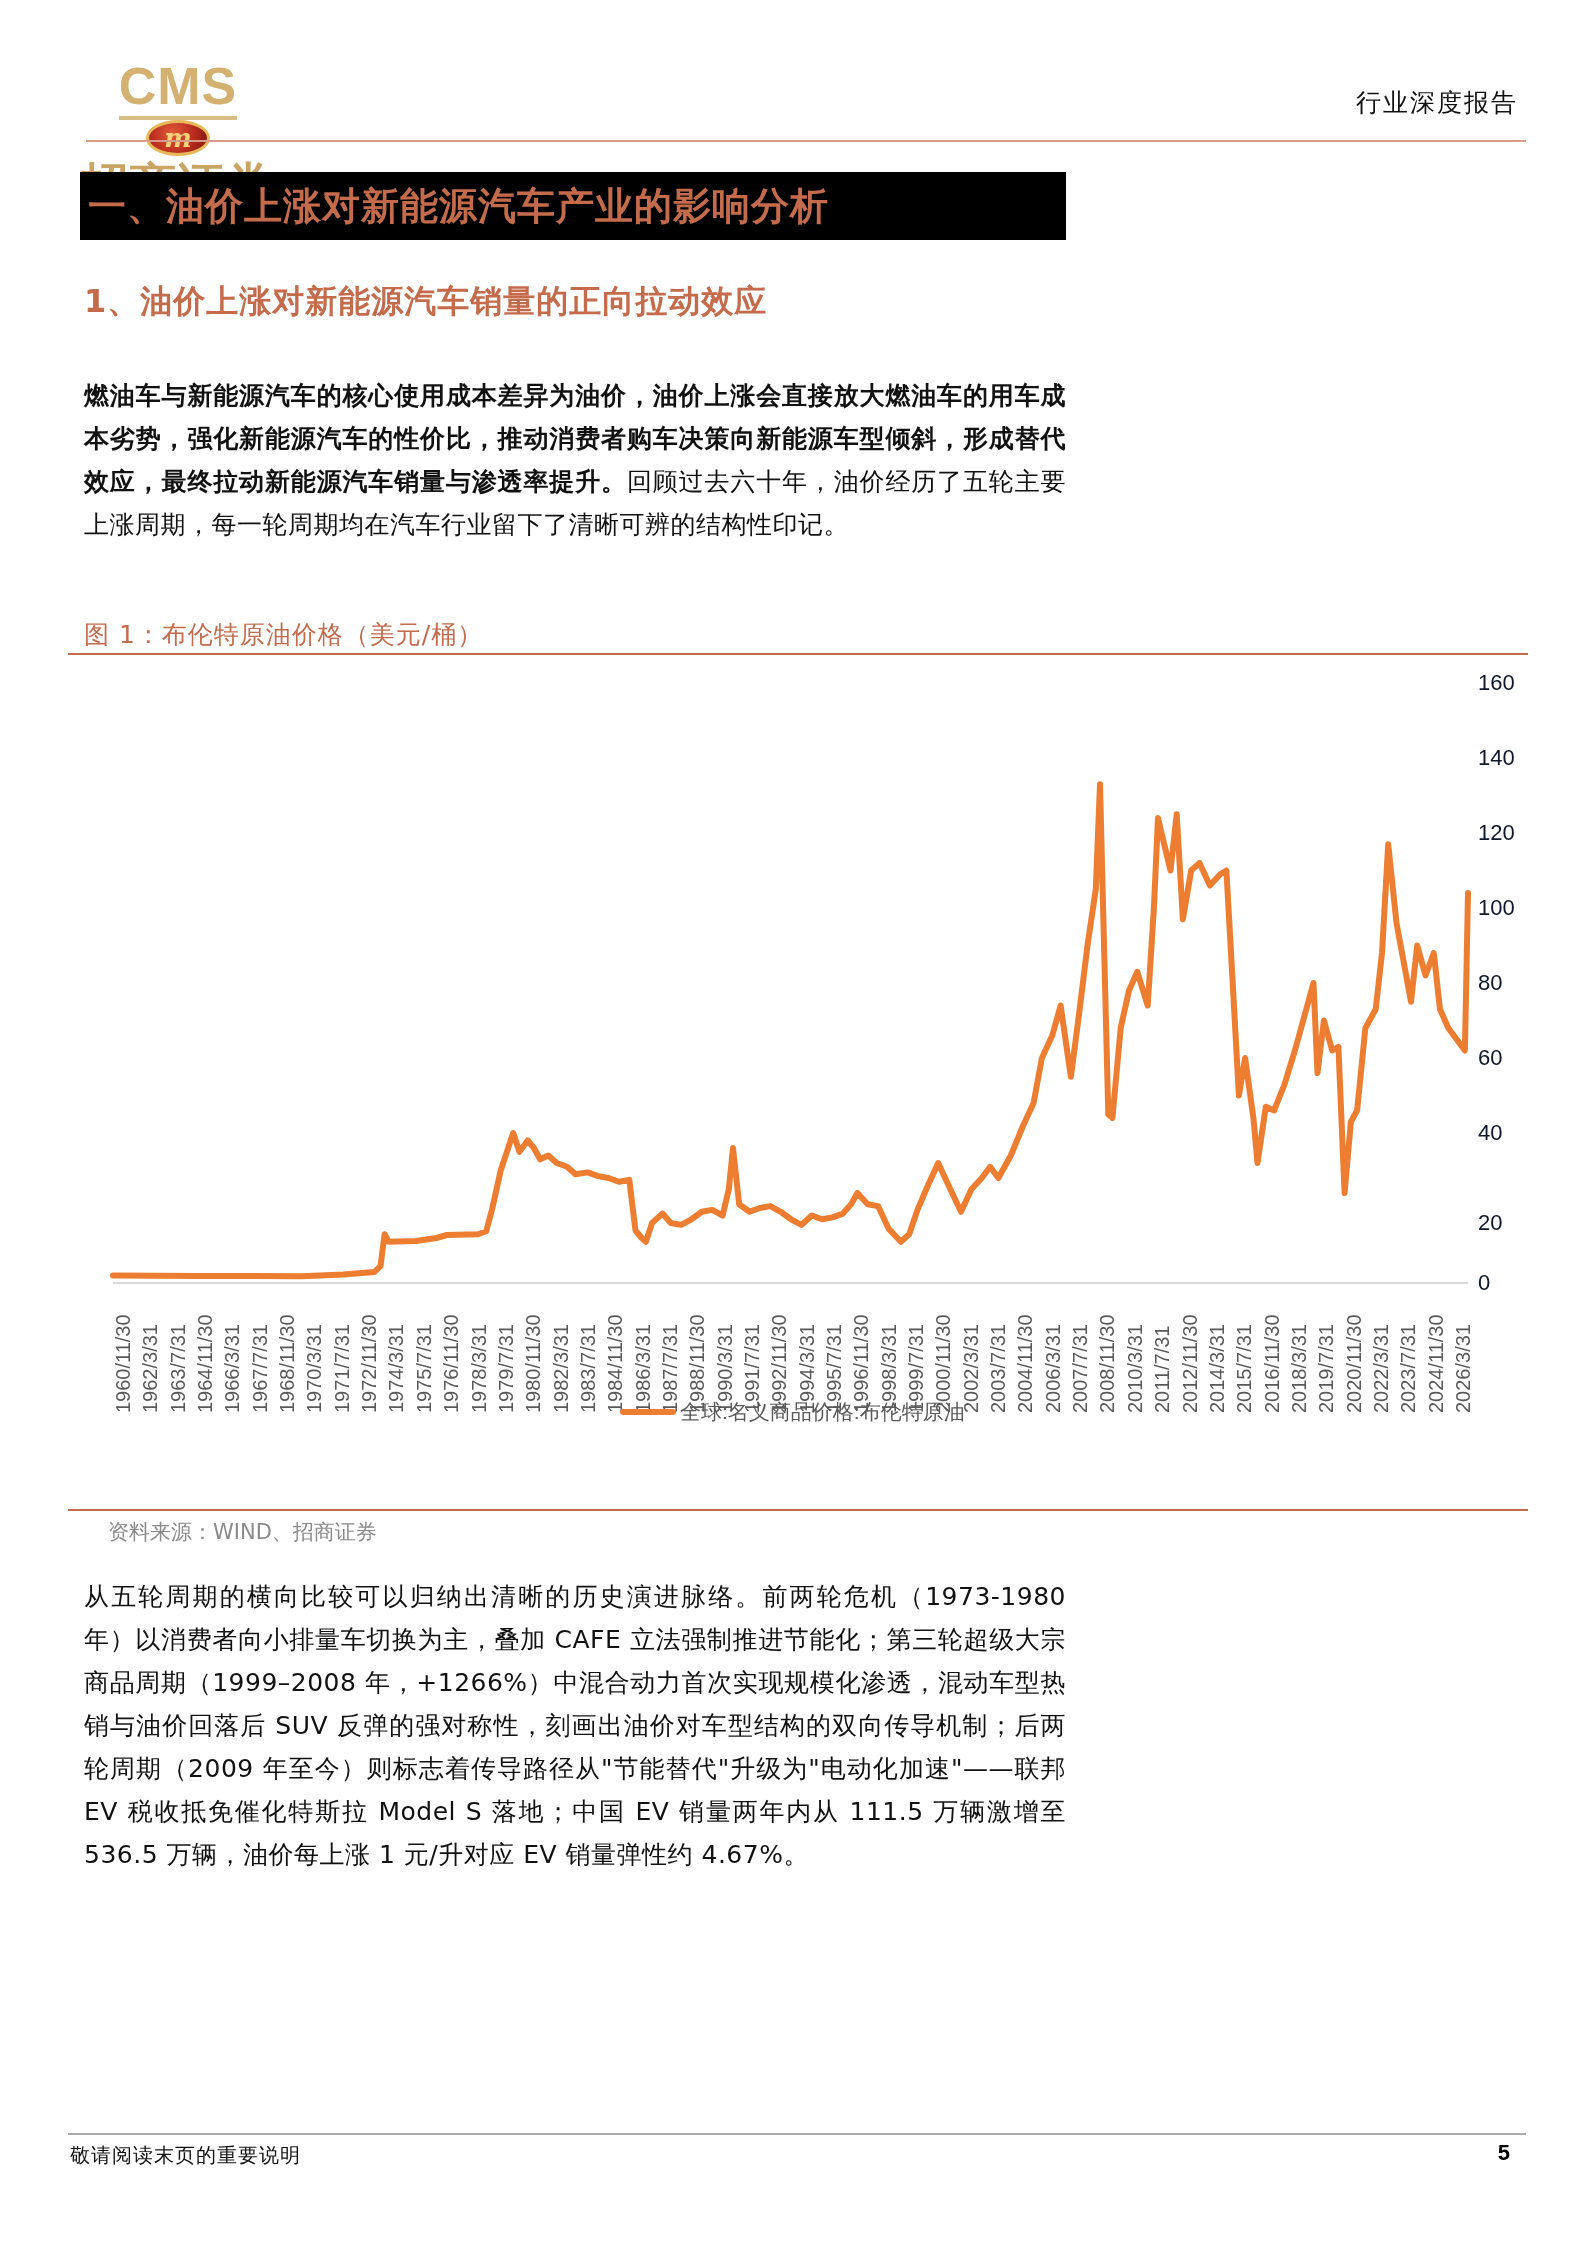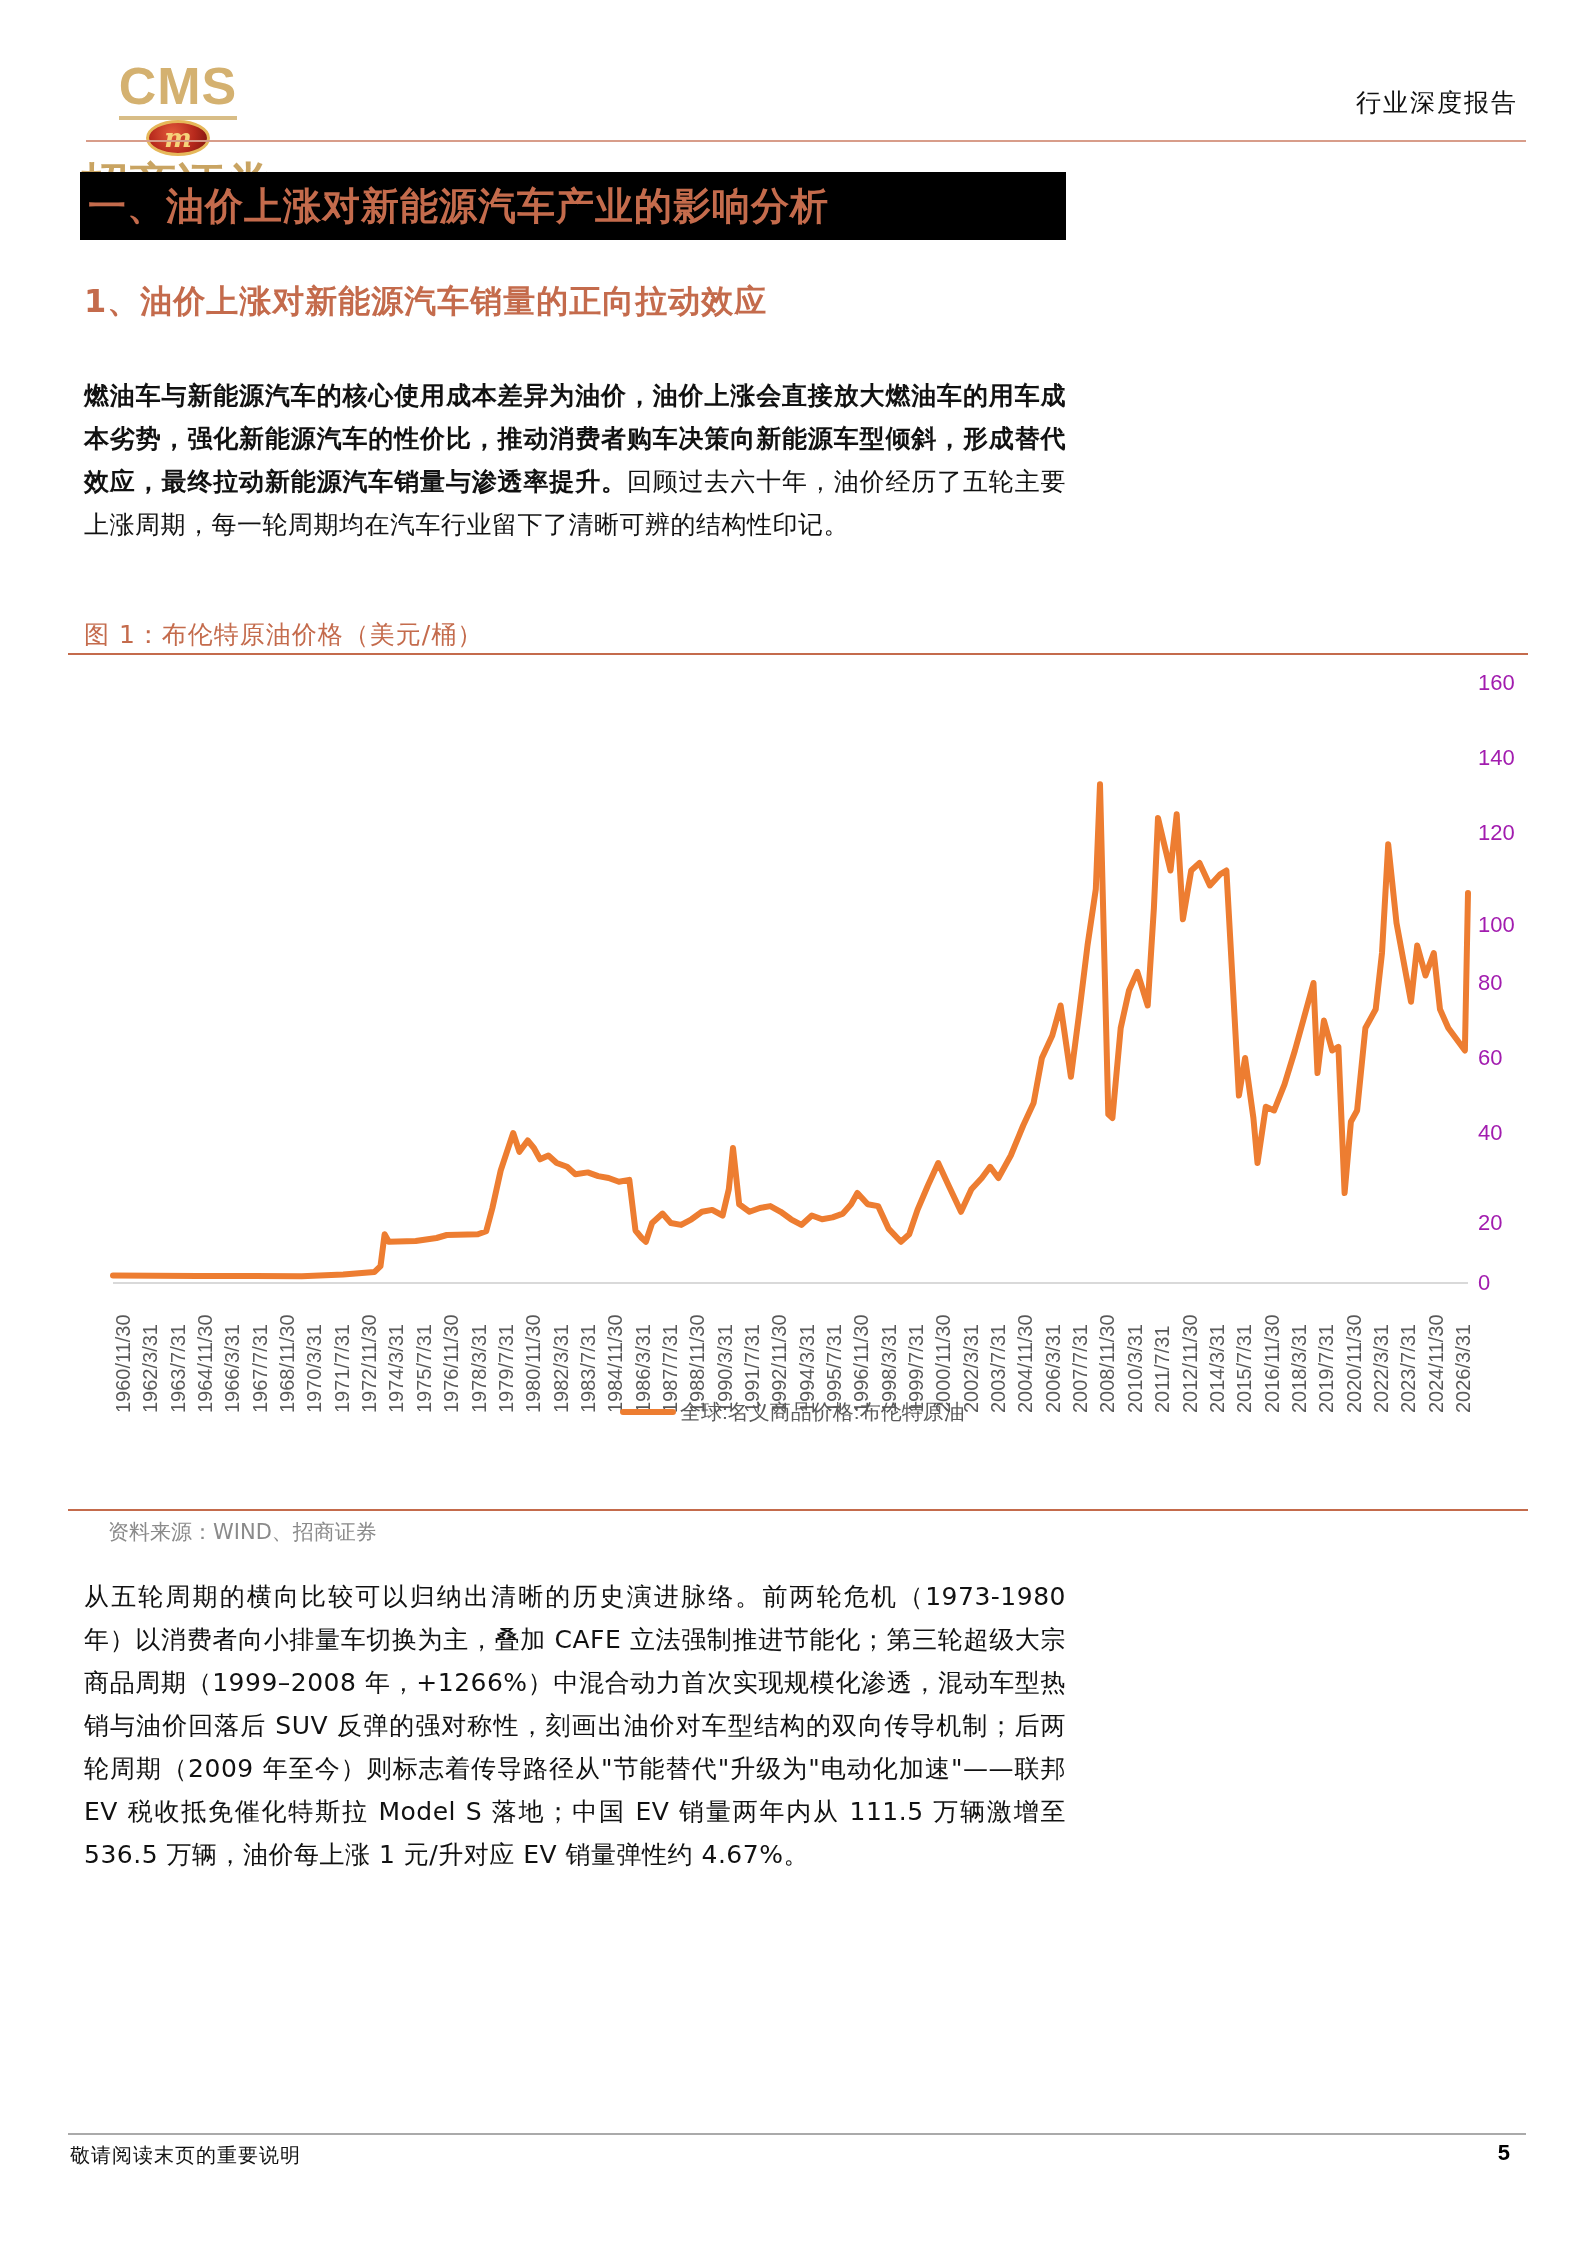--- a/index.html
+++ b/index.html
@@ -32,21 +32,21 @@
   .para2 { top: 1575px; font-family: "DejaVu Sans", "Liberation Sans", sans-serif; font-size: 25px; line-height: 43px; }
 
   .fig-caption { position: absolute; left: 84px; top: 618px; font-size: 25px; color: #c46b4c;
                  font-family: "DejaVu Sans", sans-serif; letter-spacing: 1px; }
   .fig-rule-top { position: absolute; left: 68px; right: 60px; top: 653px; height: 2px; background: #c46b4c; }
   .fig-rule-bottom { position: absolute; left: 68px; right: 60px; top: 1509px; height: 2px; background: #c46b4c; }
   .source { position: absolute; left: 108px; top: 1518px; font-size: 21px; color: #8a8a8a; font-family: "DejaVu Sans", sans-serif; }
 
   .chart { position: absolute; left: 0; top: 660px; width: 1588px; height: 840px; }
   .chart svg { position: absolute; left: 0; top: 0; }
-  .y-tick { position: absolute; left: 1478px; font-family: "Liberation Sans", sans-serif; font-size: 22px; color: #a21caf; }
+  .y-tick { position: absolute; left: 1478px; font-family: "Liberation Sans", sans-serif; font-size: 22px; color: #0f172a; }
   .x-tick { position: absolute; font-family: "Liberation Sans", sans-serif; font-size: 20px; color: #595959;
             transform-origin: left top; transform: rotate(-90deg); white-space: nowrap; }
   .legend { position: absolute; left: 620px; top: 1398px; display: flex; align-items: center;
             font-family: Liberation Sans, sans-serif; font-size: 21px; color: #595959; }
   .legend-swatch { width: 56px; height: 6px; border-radius: 3px; background: #ed7d31; margin-right: 4px; }
 
   .footer-rule { position: absolute; left: 68px; right: 62px; top: 2133px; height: 2px; background: #aaa; }
   .footer-note { position: absolute; left: 70px; top: 2142px; font-size: 20px; color: #111; letter-spacing: 1px; }
   .page-num { position: absolute; right: 78px; top: 2140px; font-family: "Liberation Sans", sans-serif; font-weight: bold; font-size: 22px; }
 </style>
@@ -73,21 +73,21 @@
 
 <div class="chart">
   <svg id="chart-svg" width="1588" height="840">
     <line x1="113" y1="623" x2="1468" y2="623" stroke="#d9d9d9" stroke-width="2"></line>
     <polyline id="price-line" fill="none" stroke="#ed7d31" stroke-width="6" stroke-linejoin="round" stroke-linecap="round" points="113.0,615.5 198.0,615.9 301.7,616.3 343.2,614.4 374.3,612.1 380.5,606.1 384.6,574.3 388.8,581.8 415.7,581.0 436.5,578.0 446.8,575.0 477.9,574.3 486.2,571.3 492.4,548.0 500.7,510.5 513.2,473.0 519.4,491.8 527.7,480.5 533.9,488.0 540.1,499.3 548.4,495.5 556.7,503.0 567.1,506.8 575.4,514.3 587.8,512.4 598.2,516.1 608.6,518.0 618.9,521.8 629.3,519.9 635.5,570.5 641.7,578.0 645.9,581.8 652.1,563.0 662.5,553.6 670.8,563.0 681.1,564.9 691.5,559.3 701.9,551.8 712.2,549.9 722.6,555.5 728.8,529.3 733.0,488.0 739.2,544.3 749.5,551.8 759.9,548.0 770.3,546.1 780.7,551.8 791.0,559.3 801.4,564.9 811.8,555.5 822.1,559.3 832.5,557.4 842.9,553.6 851.1,544.3 857.4,533.0 867.7,544.3 878.1,546.1 888.5,568.6 900.9,581.8 909.2,574.3 917.5,549.9 927.9,525.5 938.2,503.0 948.6,525.5 961.0,551.8 971.4,529.3 981.8,518.0 990.1,506.8 998.4,518.0 1010.8,495.5 1023.2,465.5 1033.6,443.0 1041.9,398.0 1052.3,375.5 1060.6,345.5 1070.9,416.8 1079.2,353.0 1087.5,285.5 1095.8,229.3 1100.0,124.3 1108.3,454.3 1112.4,458.0 1120.7,368.0 1129.0,330.5 1137.3,311.8 1147.7,345.5 1153.9,248.0 1158.0,158.0 1164.2,184.3 1170.5,210.5 1176.7,154.3 1182.9,259.3 1191.2,210.5 1199.5,203.0 1209.9,225.5 1220.2,214.3 1226.4,210.5 1232.7,323.0 1238.9,435.5 1245.1,398.0 1253.4,458.0 1257.5,503.0 1265.8,446.8 1274.1,450.5 1284.5,424.3 1294.9,390.5 1303.2,360.5 1313.5,323.0 1317.5,413.0 1323.9,360.5 1332.2,390.5 1338.4,386.8 1344.6,533.0 1350.9,461.8 1357.1,450.5 1365.4,368.0 1375.7,349.3 1382.0,293.0 1388.2,184.3 1396.5,263.0 1404.8,308.0 1411.0,341.8 1417.2,285.5 1425.5,315.5 1433.8,293.0 1440.0,349.3 1448.3,368.0 1456.6,379.3 1464.9,390.5 1468.0,233.0"></polyline>
   </svg>
   <div id="y-ticks">
       <div class="y-tick" style="top: 10px;">160</div>
       <div class="y-tick" style="top: 85px;">140</div>
       <div class="y-tick" style="top: 160px;">120</div>
-      <div class="y-tick" style="top: 252px;">100</div>
+      <div class="y-tick" style="top: 235px;">100</div>
       <div class="y-tick" style="top: 310px;">80</div>
       <div class="y-tick" style="top: 385px;">60</div>
       <div class="y-tick" style="top: 460px;">40</div>
       <div class="y-tick" style="top: 550px;">20</div>
       <div class="y-tick" style="top: 610px;">0</div>
     </div>
   <div id="x-ticks">
       <div class="x-tick" style="left: 112px; top: 753px;">1960/11/30</div>
       <div class="x-tick" style="left: 139.347px; top: 753px;">1962/3/31</div>
       <div class="x-tick" style="left: 166.694px; top: 753px;">1963/7/31</div>

